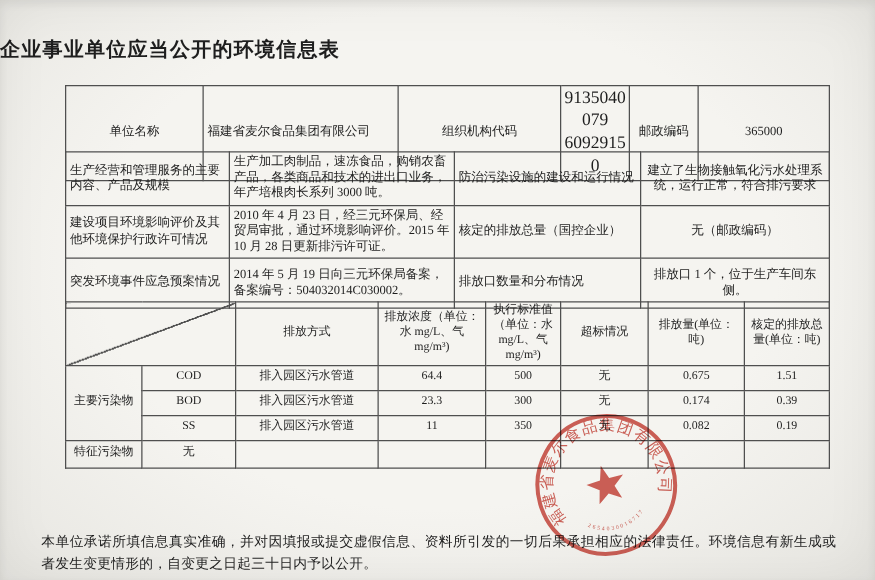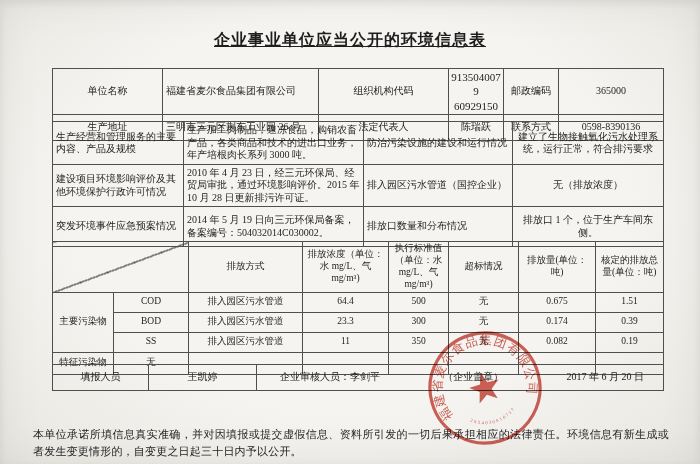--- a/index.html
+++ b/index.html
@@ -10,41 +10,41 @@
     background:#ecebe7;
     position:relative;overflow:hidden;
   }
   .page{
     position:absolute;inset:0;
     background:radial-gradient(ellipse at 50% 45%, #f5f4f0 55%, #e7e6e1 100%);
     box-shadow:inset 0 0 45px rgba(0,0,0,0.06), inset 0 3px 8px rgba(0,0,0,0.07);
   }
   .doc-title{
     position:absolute;top:30px;left:0;width:700px;
-    text-align:center;font-size:16px;font-weight:bold;letter-spacing:1px;text-decoration:underline;
+    font-size:16px;font-weight:bold;letter-spacing:1px;
   }
   table{
     position:absolute;left:52px;
     border-collapse:collapse;table-layout:fixed;
     background:transparent;
   }
   td{
     border:1px solid #4f4f4f;
     font-size:9.5px;line-height:1.25;
     text-align:center;vertical-align:middle;
     padding:1px 3px;overflow:hidden;word-break:break-word;
   }
   .t1{top:68px;width:611px;}  .t1 td{font-size:10px;}
   .t2{top:121px;width:611px;} .t2 td{font-size:10px;}
   .t3{top:241px;width:611px;}
   .t4{top:364px;width:611px;} .t4 td{font-size:10px;}
   .h28{height:28px;padding-left:47px;} .h26{height:26px;} .h43{height:43px;} .h42{height:42px;}
   .h36{height:40px;margin-top:40px;} .h20{height:20px;} .h22{height:22px;padding-left:36px;}
   td.left{text-align:left;}
-  td.code{font-size:11px;line-height:1.3;padding:1px 2px;}
+  td.code{font-size:14px;line-height:1.3;padding:1px 2px;}
   td.diag{
     background:linear-gradient(to bottom right, transparent 49.3%, #4f4f4f 49.3%, #4f4f4f 50.7%, transparent 50.7%);
   }
   .sign-flex{
     display:flex;justify-content:space-between;align-items:center;
     padding:0 16px 0 20px;
   }
   .declaration{
     position:absolute;left:33px;top:395px;width:636px;
     font-size:11px;line-height:1.55;text-align:justify;letter-spacing:0.2px;margin-top:31px;
@@ -74,50 +74,42 @@
     </colgroup>
     <tbody>
         <tr class="h28">
       <td>单位名称</td>
       <td class="left">福建省麦尔食品集团有限公司</td>
       <td>组织机构代码</td>
       <td class="code">9135040079 60929150</td>
       <td>邮政编码</td>
       <td>365000</td>
     </tr>
-    <tr class="h26">
-      <td>生产地址</td>
-      <td class="left">三明市三元区荆东工业园 26 号</td>
-      <td>法定代表人</td>
-      <td>陈瑞跃</td>
-      <td>联系方式</td>
-      <td>0598-8390136</td>
-    </tr>
   </tbody>
     </table>
 
   <table class="t2">
     <colgroup>
       <col style="width:131px">
         <col style="width:180px">
         <col style="width:149px">
         <col style="width:151px">
     </colgroup>
     <tbody>
         <tr class="h43">
       <td class="left">生产经营和管理服务的主要内容、产品及规模</td>
       <td class="left">生产加工肉制品，速冻食品，购销农畜产品，各类商品和技术的进出口业务，年产培根肉长系列 3000 吨。</td>
       <td class="left">防治污染设施的建设和运行情况</td>
       <td>建立了生物接触氧化污水处理系统，运行正常，符合排污要求</td>
     </tr>
     <tr class="h42">
       <td class="left">建设项目环境影响评价及其他环境保护行政许可情况</td>
       <td class="left">2010 年 4 月 23 日，经三元环保局、经贸局审批，通过环境影响评价。2015 年 10 月 28 日更新排污许可证。</td>
-      <td class="left">排入园区污水管道（国控企业）</td>
-      <td>无（排放浓度）</td>
+      <td class="left">核定的排放总量（国控企业）</td>
+      <td>无（邮政编码）</td>
     </tr>
     <tr class="h36">
       <td class="left">突发环境事件应急预案情况</td>
       <td class="left">2014 年 5 月 19 日向三元环保局备案，备案编号：504032014C030002。</td>
       <td class="left">排放口数量和分布情况</td>
       <td>排放口 1 个，位于生产车间东侧。</td>
     </tr>
   </tbody>
     </table>
 
@@ -176,40 +168,20 @@
       <td></td>
       <td></td>
       <td></td>
       <td></td>
       <td></td>
       <td></td>
     </tr>
   </tbody>
     </table>
 
-  <table class="t4">
-    <colgroup>
-      <col style="width:96px">
-        <col style="width:108px">
-        <col style="width:407px">
-    </colgroup>
-    <tbody>
-        <tr class="h26">
-      <td>填报人员</td>
-      <td>王凯婷</td>
-      <td>
-        <div class="sign-flex">
-          <span>企业审核人员：李剑平</span>
-          <span>（企业盖章）</span>
-          <span>2017 年 6 月 20 日</span>
-        </div>
-      </td>
-    </tr>
-  </tbody>
-    </table>
 
   <div class="declaration">本单位承诺所填信息真实准确，并对因填报或提交虚假信息、资料所引发的一切后果承担相应的法律责任。环境信息有新生成或者发生变更情形的，自变更之日起三十日内予以公开。</div>
 
   <svg class="seal" viewBox="0 0 120 120">
     <circle cx="60" cy="60" r="55" fill="none" stroke="#c5362b" stroke-width="3.2"></circle>
     <path id="sealTopArc" d="M 21,77 A 43,43 0 1 1 99,77" fill="none"></path>
     <path id="sealBottomArc" d="M 27,76 A 37,37 0 0 0 93,76" fill="none"></path>
     <text font-size="12.5" fill="#c5362b" letter-spacing="1">
       <textPath href="#sealTopArc" startOffset="50%" text-anchor="middle">福建省麦尔食品集团有限公司</textPath>
     </text>

